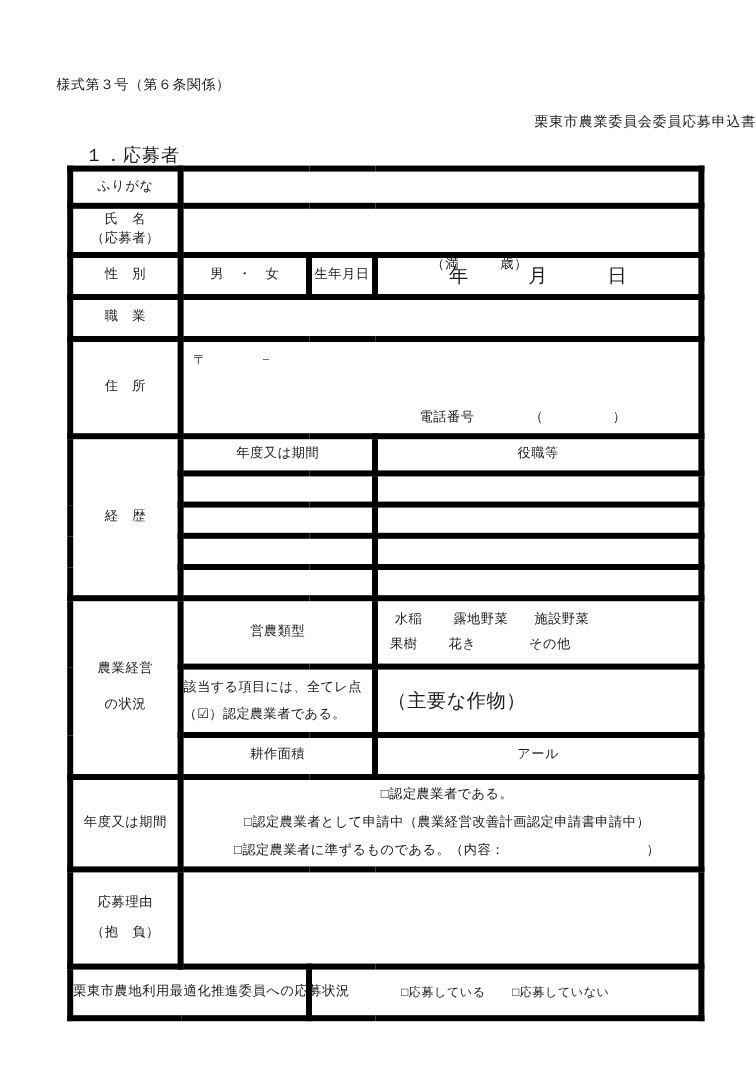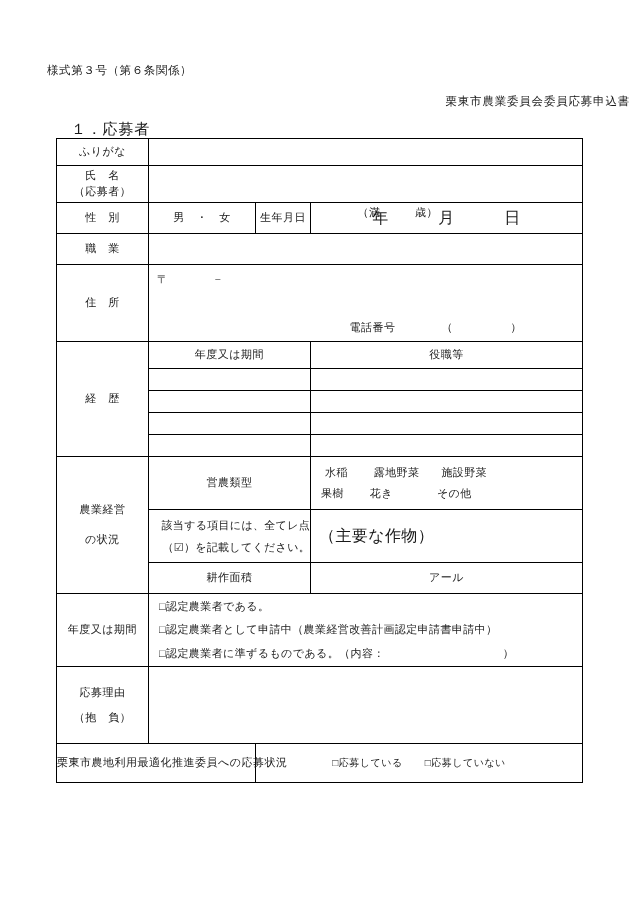--- a/index.html
+++ b/index.html
@@ -55,21 +55,21 @@
   table.form {
     position: absolute;
     left: 56px;
     top: 138px;
     width: 526px;
     border-collapse: collapse;
     table-layout: fixed;
     font-size: 11px;
   }
   table.form td {
-    border: 1px solid #000000;
+    border: 5px solid #000000;
     padding: 0;
     vertical-align: middle;
     position: relative;
   }
   
   table.form {
     border: 1.6px solid #111;
   }
 
   .lbl {
@@ -140,33 +140,33 @@
     font-size: 11px;
   }
   .sp-a { display: inline-block; width: 26px; }
   .sp-b { display: inline-block; width: 22px; }
 
   .inst-cell { height: 52px; }
   .inst-text {
     font-size: 11px;
     letter-spacing: 0.3px;
     line-height: 2.0;
-    text-align: right;
+    text-align: left;
     white-space: nowrap;
   }
   .crop-cell { height: 52px; }
   .crop-text {
     font-size: 16px;
     padding-left: 8px;
     letter-spacing: 0.4px;
   }
   .area-row td { height: 30px; }
 
   
-  .cert-cell { height: 72px; }
+  .cert-cell { height: 72px; text-align: center; }
   .cert-line {
     font-size: 11px;
     letter-spacing: 0.4px;
     line-height: 2.1;
     padding-left: 10px;
     white-space: nowrap;
   }
   .cert-line .tail { display: inline-block; width: 118px; }
 
   .reason-td { height: 76px; }
@@ -271,21 +271,21 @@
         </div>
         <div class="chk-line">
           <span>果樹</span><span class="sp-a"></span><span>花き</span><span class="sp-b" style="width:44px"></span><span>その他</span>
         </div>
       </td>
     </tr>
 
     <tr>
       <td class="inst-cell" colspan="2">
         <div class="inst-text">該当する項目には、全てレ点</div>
-        <div class="inst-text">（☑）を記載してください。</div>
+        <div class="inst-text">（☑）認定農業者である。</div>
       </td>
       <td class="crop-cell sep-dot">
         <div class="crop-text">（主要な作物）</div>
       </td>
     </tr>
 
     <tr class="area-row">
       <td class="lbl" colspan="2">耕作面積</td>
       <td class="lbl">アール</td>
     </tr>

